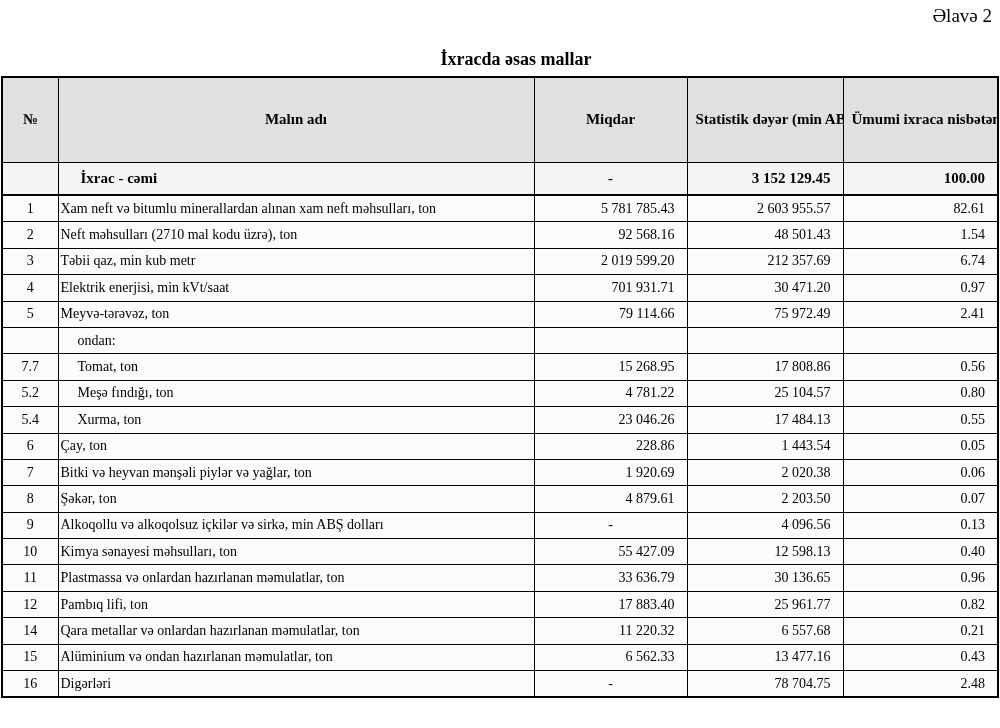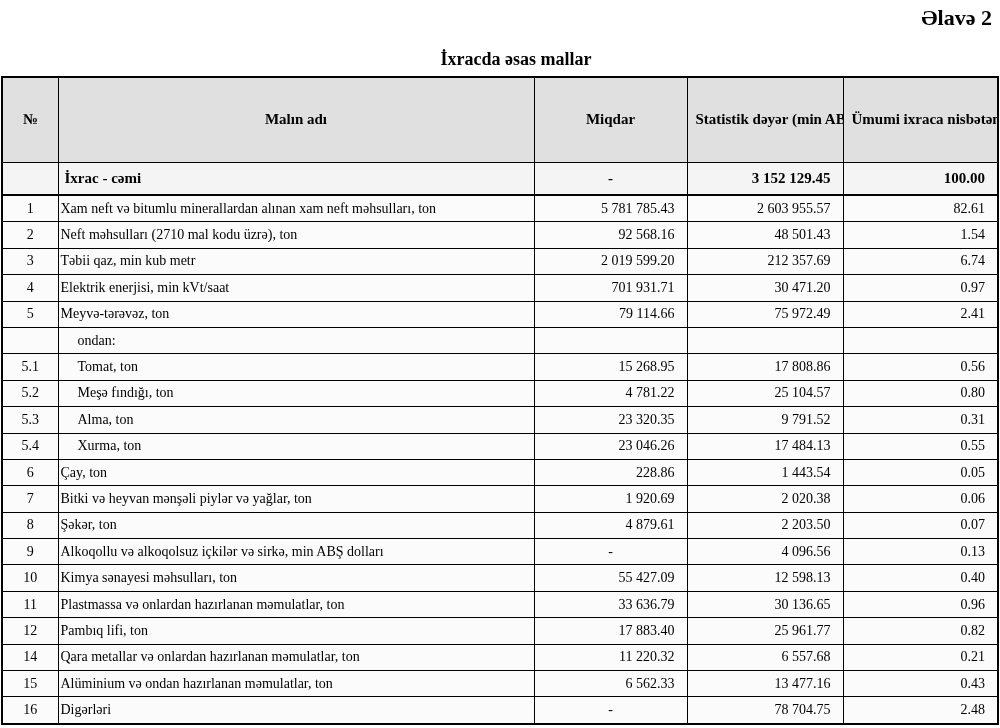--- a/index.html
+++ b/index.html
@@ -14,22 +14,22 @@
   .page {
     position: relative;
     width: 1000px;
     height: 728px;
     overflow: hidden;
   }
   .annex {
     position: absolute;
     top: 5px;
     right: 8px;
-    font-size: 22px;
-    font-weight: bold;
+    font-size: 19px;
+    font-weight: normal;
   }
   .title {
     position: absolute;
     top: 33px;
     left: 0;
     width: 100%;
     margin: 16px;
     text-align: center;
     font-size: 18px;
     font-weight: bold;
@@ -70,21 +70,21 @@
   }
   tr.total td {
     height: 31px;
     font-weight: bold;
     background: #f4f4f4;
     font-size: 15px;
     border-bottom: 2px solid #000;
   }
   td.no   { text-align: center; }
   td.name { text-align: left; padding-left: 2px; }
-  tr.total td.name { padding-left: 6px; }
+  tr.total td.name { padding-left: 22px; }
   tr.indent-1 td.name { padding-left: 19px; }
   tr.indent-2 td.name { padding-left: 19px; }
   td.num  { text-align: right; padding-right: 12px; }
   td.num.dash { text-align: center; padding-right: 0; }
 </style>
 </head>
 <body>
 
 <div class="page">
 
@@ -153,41 +153,34 @@
           <td class="num">2.41</td>
         </tr>
         <tr class="indent-2">
           <td class="no"></td>
           <td class="name">ondan:</td>
           <td class="num"></td>
           <td class="num"></td>
           <td class="num"></td>
         </tr>
         <tr class="indent-1">
-          <td class="no">5.1</td>
+          <td class="no">7.7</td>
           <td class="name">Tomat, ton</td>
           <td class="num">15 268.95</td>
           <td class="num">17 808.86</td>
           <td class="num">0.56</td>
         </tr>
         <tr class="indent-1">
           <td class="no">5.2</td>
           <td class="name">Meşə fındığı, ton</td>
           <td class="num">4 781.22</td>
           <td class="num">25 104.57</td>
           <td class="num">0.80</td>
         </tr>
         <tr class="indent-1">
-          <td class="no">5.3</td>
-          <td class="name">Alma, ton</td>
-          <td class="num">23 320.35</td>
-          <td class="num">9 791.52</td>
-          <td class="num">0.31</td>
-        </tr>
-        <tr class="indent-1">
           <td class="no">5.4</td>
           <td class="name">Xurma, ton</td>
           <td class="num">23 046.26</td>
           <td class="num">17 484.13</td>
           <td class="num">0.55</td>
         </tr>
         <tr>
           <td class="no">6</td>
           <td class="name">Çay, ton</td>
           <td class="num">228.86</td>

